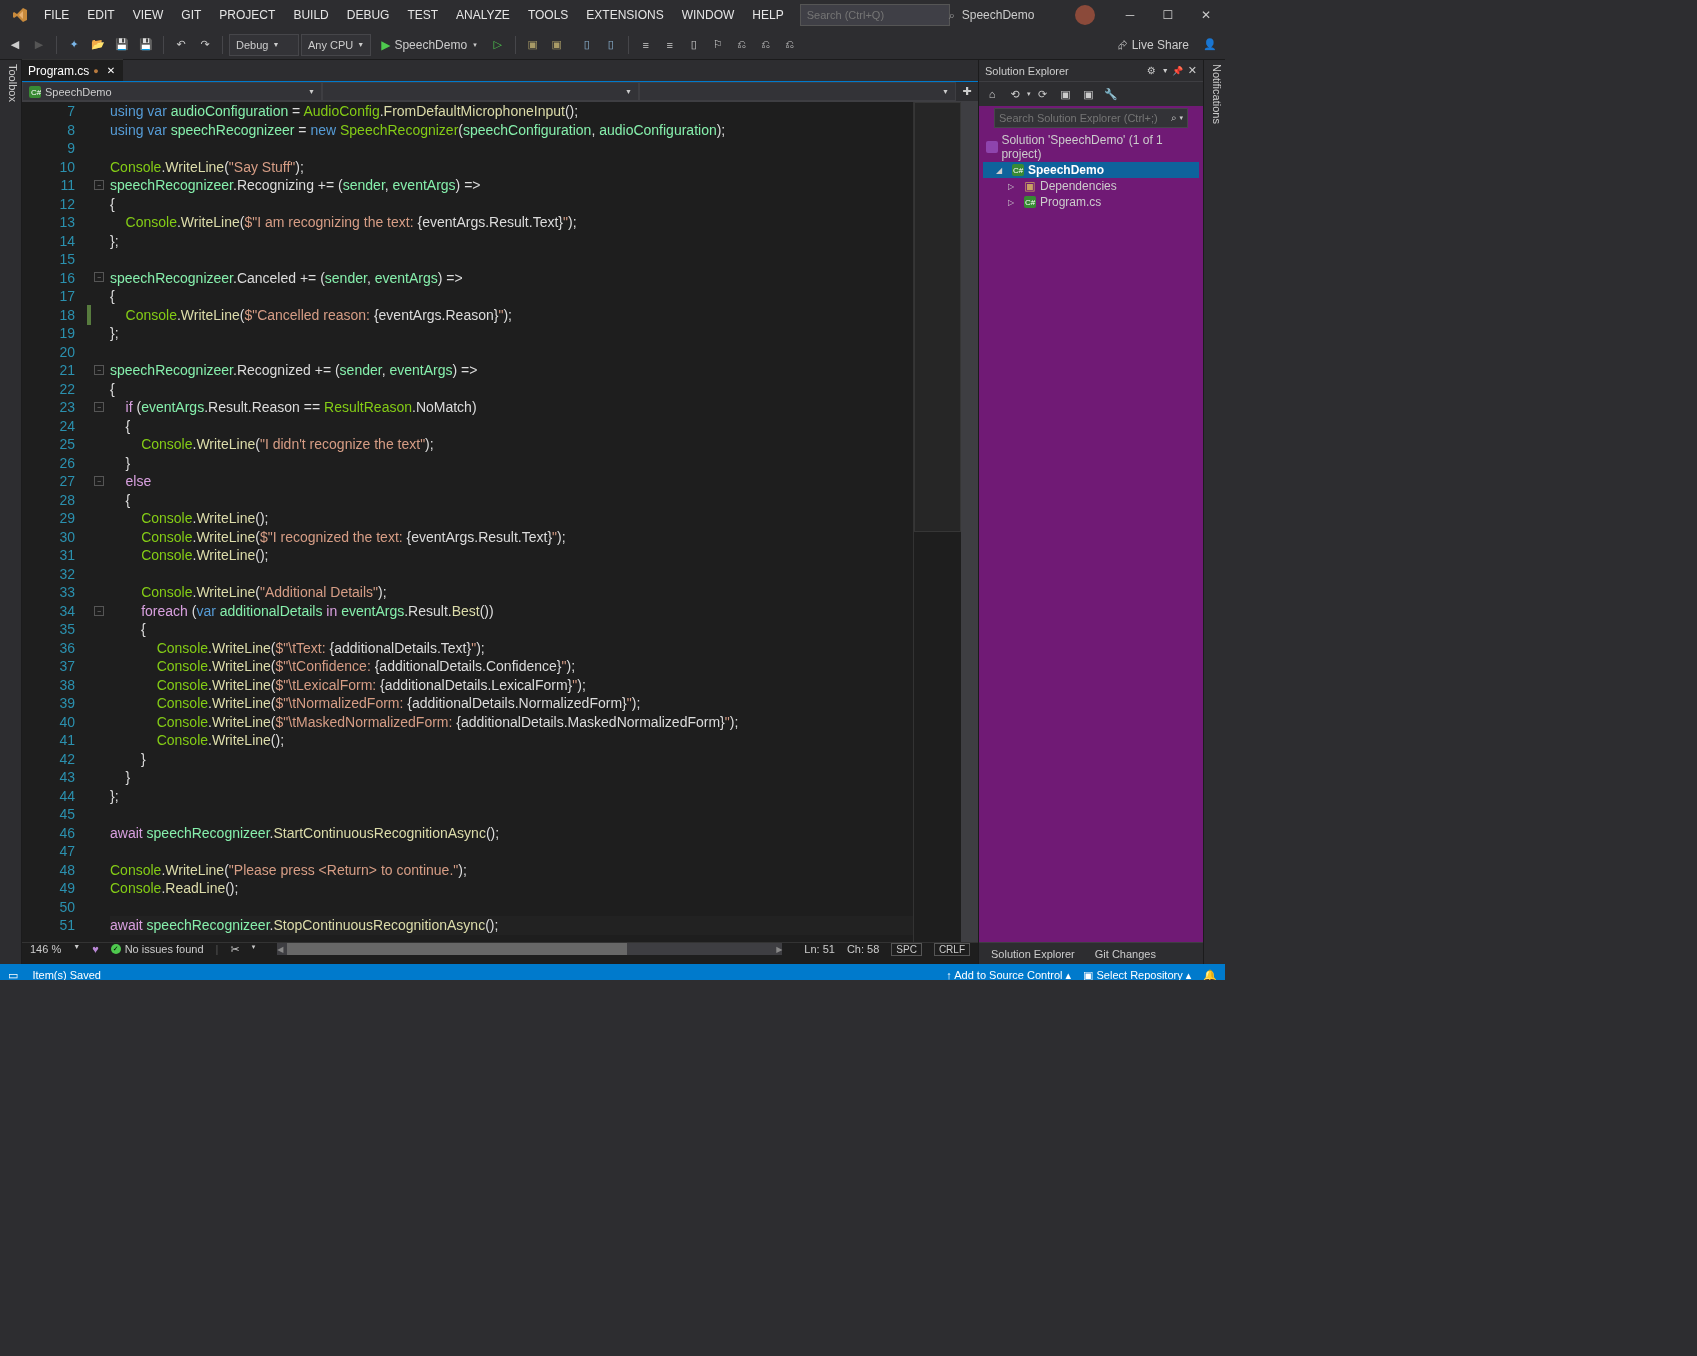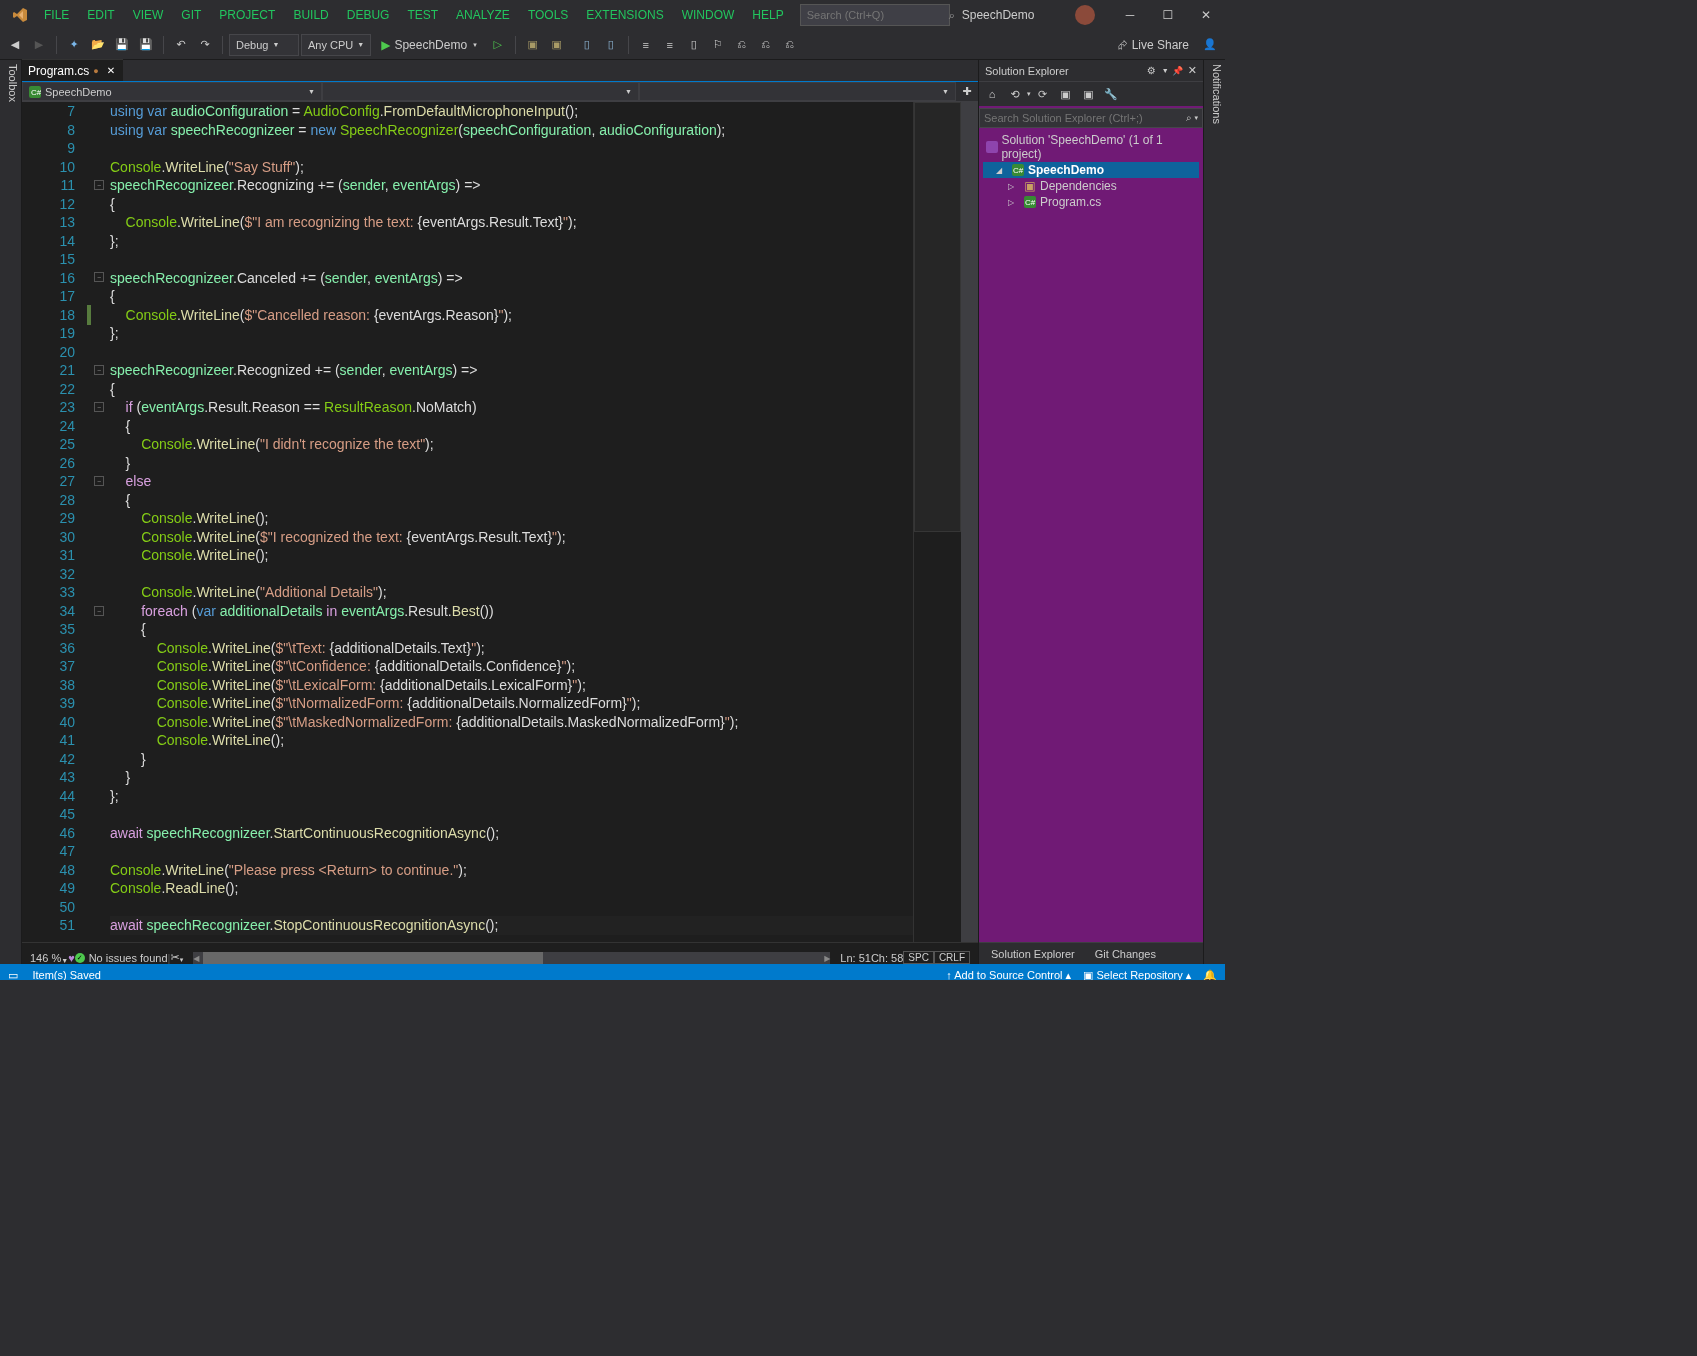--- a/index.html
+++ b/index.html
@@ -1,20 +1,20 @@
 <!DOCTYPE html>
 <html><head>
 <meta charset="utf-8">
 <style>
 *{box-sizing:border-box;margin:0;padding:0;font-family:'Segoe UI',Tahoma,sans-serif;user-select:none}
 body{background:#2d2d30;color:#ccc;font-size:12px;overflow:hidden;width:1225px;height:980px}
 .titlebar{height:30px;background:#2d2d30;display:flex;align-items:center;padding:0 4px}
 .vs-logo{width:16px;height:16px;margin:0 8px;display:inline-flex;align-items:center;justify-content:center}
 .menu{display:flex;gap:2px}
-.menu-item{padding:4px 8px;cursor:pointer;color:#22c55e;font-size:12px}
+.menu-item{padding:4px 8px;cursor:pointer;color:#e5e5e5;font-size:12px}
 .search-box{margin-left:8px;background:#3f3f46;border:1px solid #555;padding:2px 6px;width:150px;display:flex;align-items:center;height:22px;color:#999}
 .search-box input{background:none;border:none;color:#ccc;outline:none;flex:1;font-size:11px}
 .title-label{margin-left:12px;color:#ccc;font-size:12px}
 .win-controls{margin-left:auto;display:flex;gap:8px;align-items:center}
 .win-btn{width:30px;height:24px;display:flex;align-items:center;justify-content:center;cursor:pointer;color:#ccc}
 .toolbar{height:30px;background:#2d2d30;display:flex;align-items:center;padding:1px 4px;border-bottom:1px solid #1b1b1c;gap:2px}
 .tb-btn{width:22px;height:22px;display:flex;align-items:center;justify-content:center;cursor:pointer;color:#ccc;font-size:11px}
 .tb-sep{width:1px;height:18px;background:#46464a;margin:0 4px}
 .tb-dropdown{background:#333337;border:1px solid #46464a;padding:2px 6px;display:flex;align-items:center;gap:4px;cursor:pointer;height:22px;font-size:11px}
 .tb-dropdown.wide{min-width:70px}
@@ -39,33 +39,33 @@
 .minimap{width:48px;background:#1e1e1e;border-left:1px solid #333;position:relative}
 .mini-view{position:absolute;top:0;left:0;right:0;height:430px;background:rgba(255,255,255,0.04);border:1px solid rgba(200,200,200,0.1)}
 .scroll-track{width:17px;background:#3e3e42}
 .k-blue{color:#569cd6}
 .k-type{color:#84cc16}
 .k-method{color:#dcdcaa}
 .k-string{color:#d69d85}
 .k-local{color:#86efac}
 .k-flow{color:#d8a0df}
 .hl-line{background:rgba(255,255,255,0.02);display:inline-block;width:100%}
-.editor-status{height:22px;background:#1e1e1e;border-top:1px solid #333;display:flex;align-items:flex-end;padding:0 8px;font-size:11px;color:#ccc;}
+.editor-status{height:22px;background:#1e1e1e;border-top:1px solid #333;display:flex;align-items:flex-start;padding:0 8px;font-size:11px;color:#ccc;gap:12px}
 .stat-box{border:1px solid #555;padding:0 4px;font-size:10px}
 .issues-ok{display:flex;align-items:center;gap:4px;color:#4ec94e}
 .issues-ok .check{width:10px;height:10px;border-radius:50%;background:#4ec94e;color:#000;display:flex;align-items:center;justify-content:center;font-size:7px}
 .hscrollbar{flex:1;height:12px;background:#3e3e42;margin:0 10px;display:flex;align-items:center}
 .hscrollbar .thumb{width:340px;height:12px;background:#686868;margin-left:4px}
 .panel-tabs{height:22px;background:#2d2d30;display:flex;align-items:center;padding:0 4px;font-size:11px;gap:2px}
 .panel-tab{padding:2px 8px;cursor:pointer}
 .solution-panel{width:225px;background:#701a75;display:flex;flex-direction:column;border-left:1px solid #1b1b1c}
 .panel-header{height:22px;background:#2d2d30;display:flex;align-items:center;padding:0 6px;font-size:11px;border-bottom:1px solid #3e3e42}
 .panel-header .title{flex:1}
 .panel-toolbar{height:24px;background:#2d2d30;display:flex;align-items:center;padding:0 2px;gap:1px}
-.panel-search{height:20px;margin:2px 0;background:#333337;border:1px solid #46464a;display:flex;align-items:center;padding:0 4px}
+.panel-search{height:20px;margin:2px 15px;background:#333337;border:1px solid #46464a;display:flex;align-items:center;padding:0 4px}
 .panel-search input{background:none;border:none;outline:none;color:#ccc;flex:1;font-size:11px}
 .tree{padding:2px 4px;font-size:12px}
 .tree-node{display:flex;align-items:center;gap:3px;padding:1px 2px;cursor:pointer}
 .tree-node.sel{background:#0e639c;color:#fff}
 .tree-indent{display:inline-block}
 .tree-arrow{width:12px;font-size:8px;color:#ccc}
 .tree-icon{width:14px;display:inline-flex;align-items:center;justify-content:center}
 .right-tool{width:22px;background:#2d2d30;border-left:1px solid #1b1b1c;writing-mode:vertical-rl;padding:4px 2px;font-size:11px;color:#ccc}
 .bottom-status{height:22px;background:#007acc;display:flex;align-items:center;padding:0 8px;font-size:11px;color:#fff;gap:14px}
 .bottom-status .right{margin-left:auto;display:flex;gap:12px;align-items:center}

